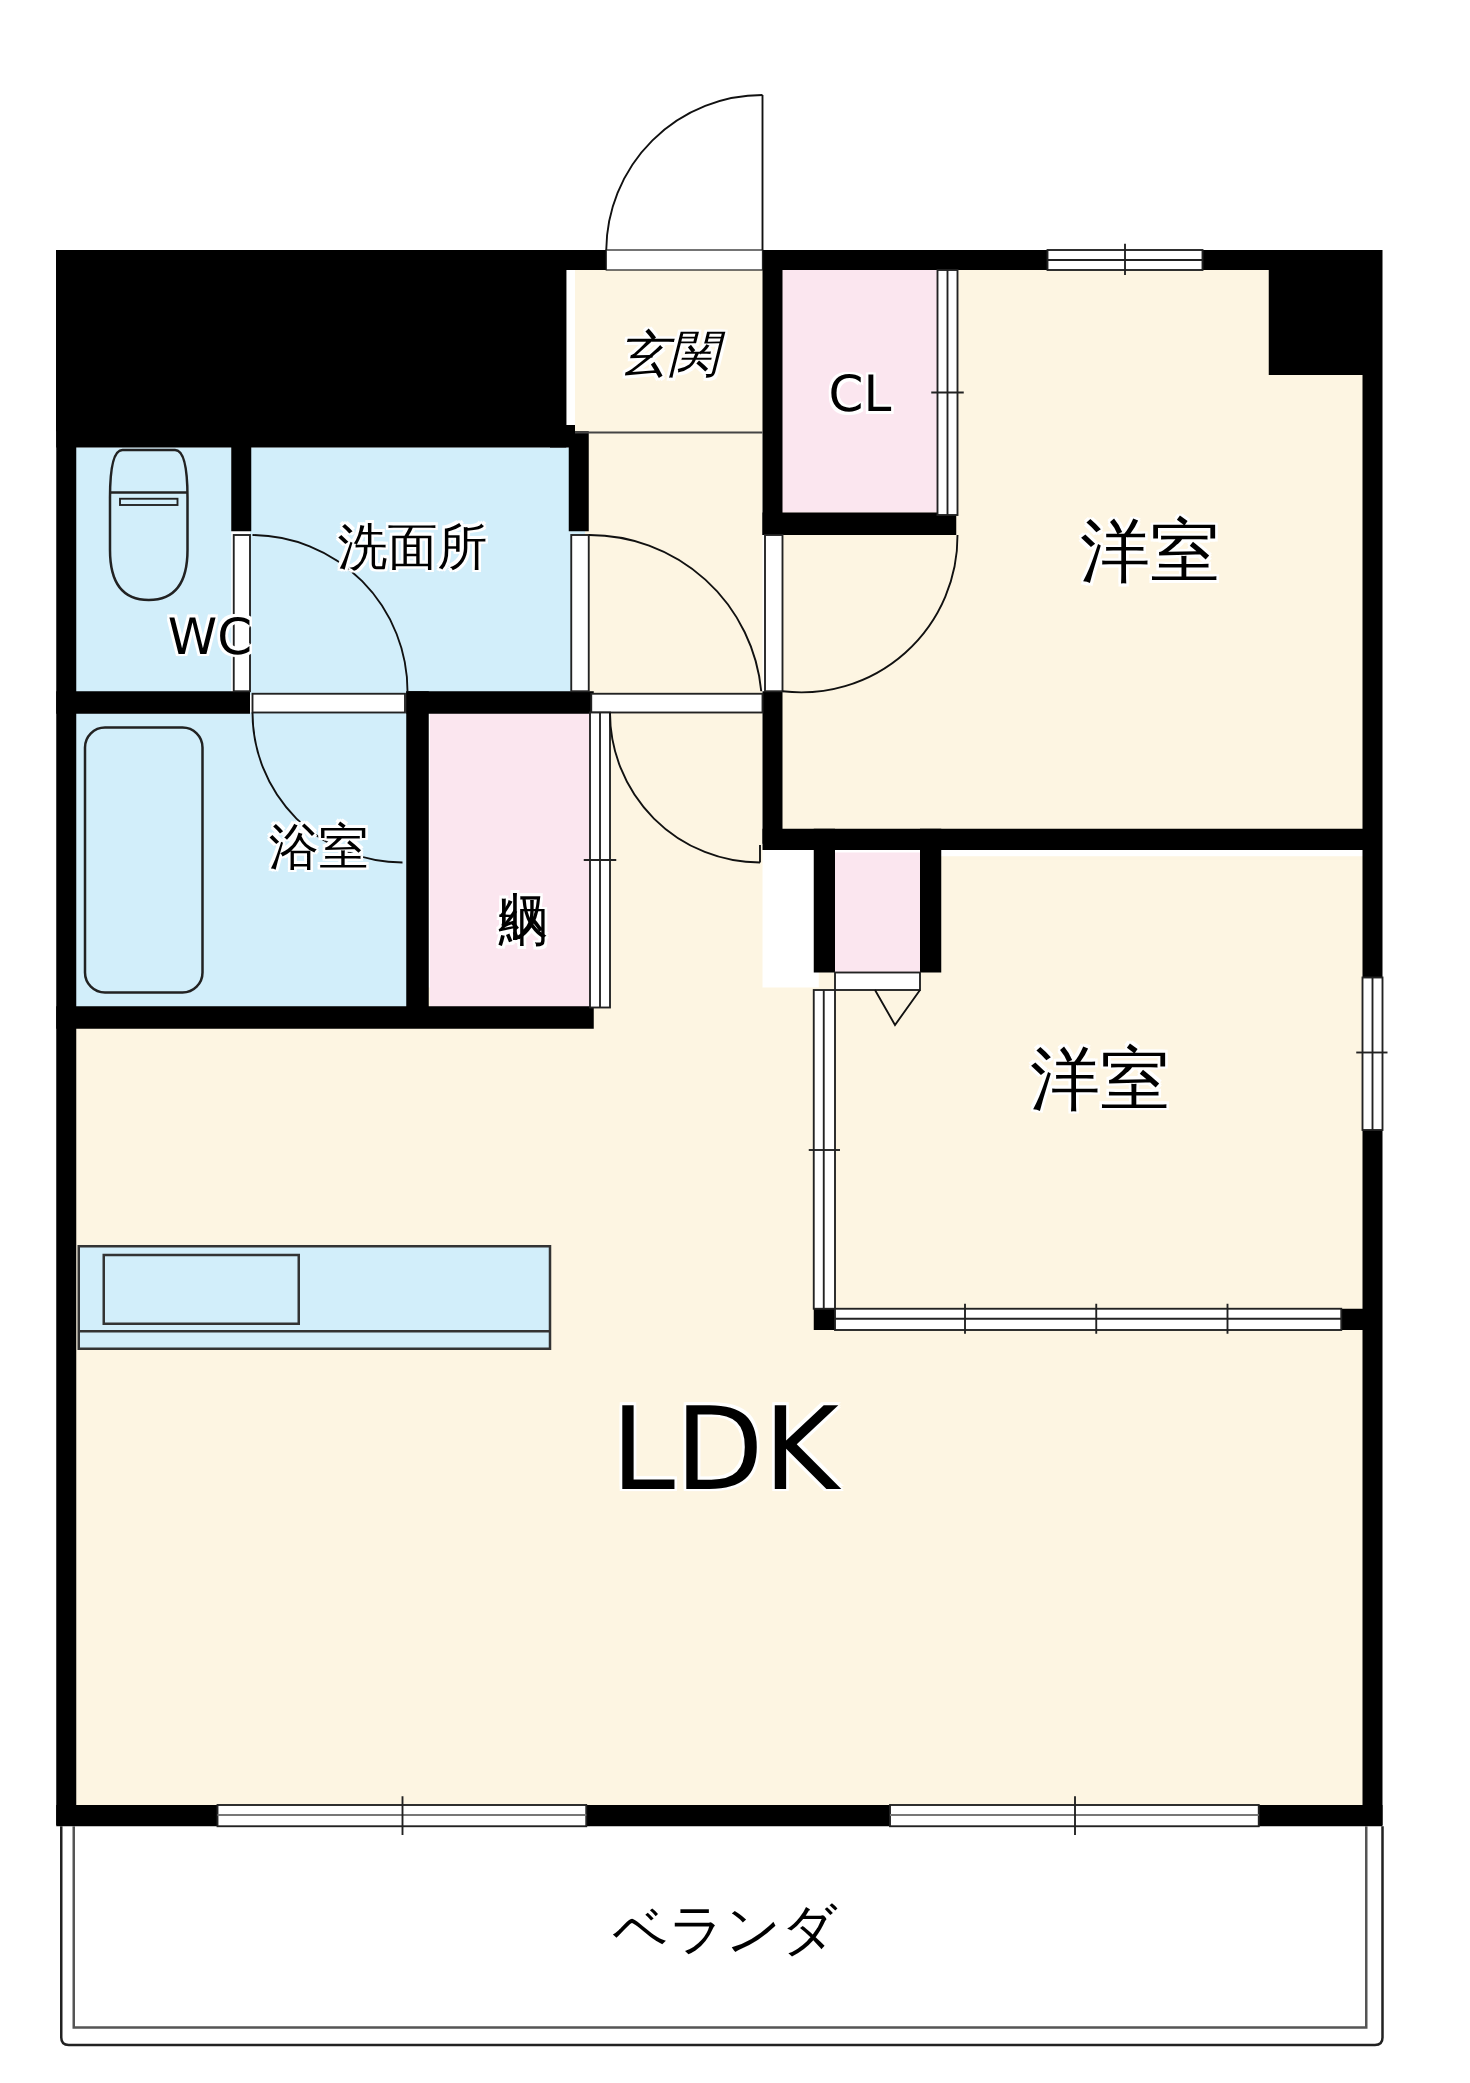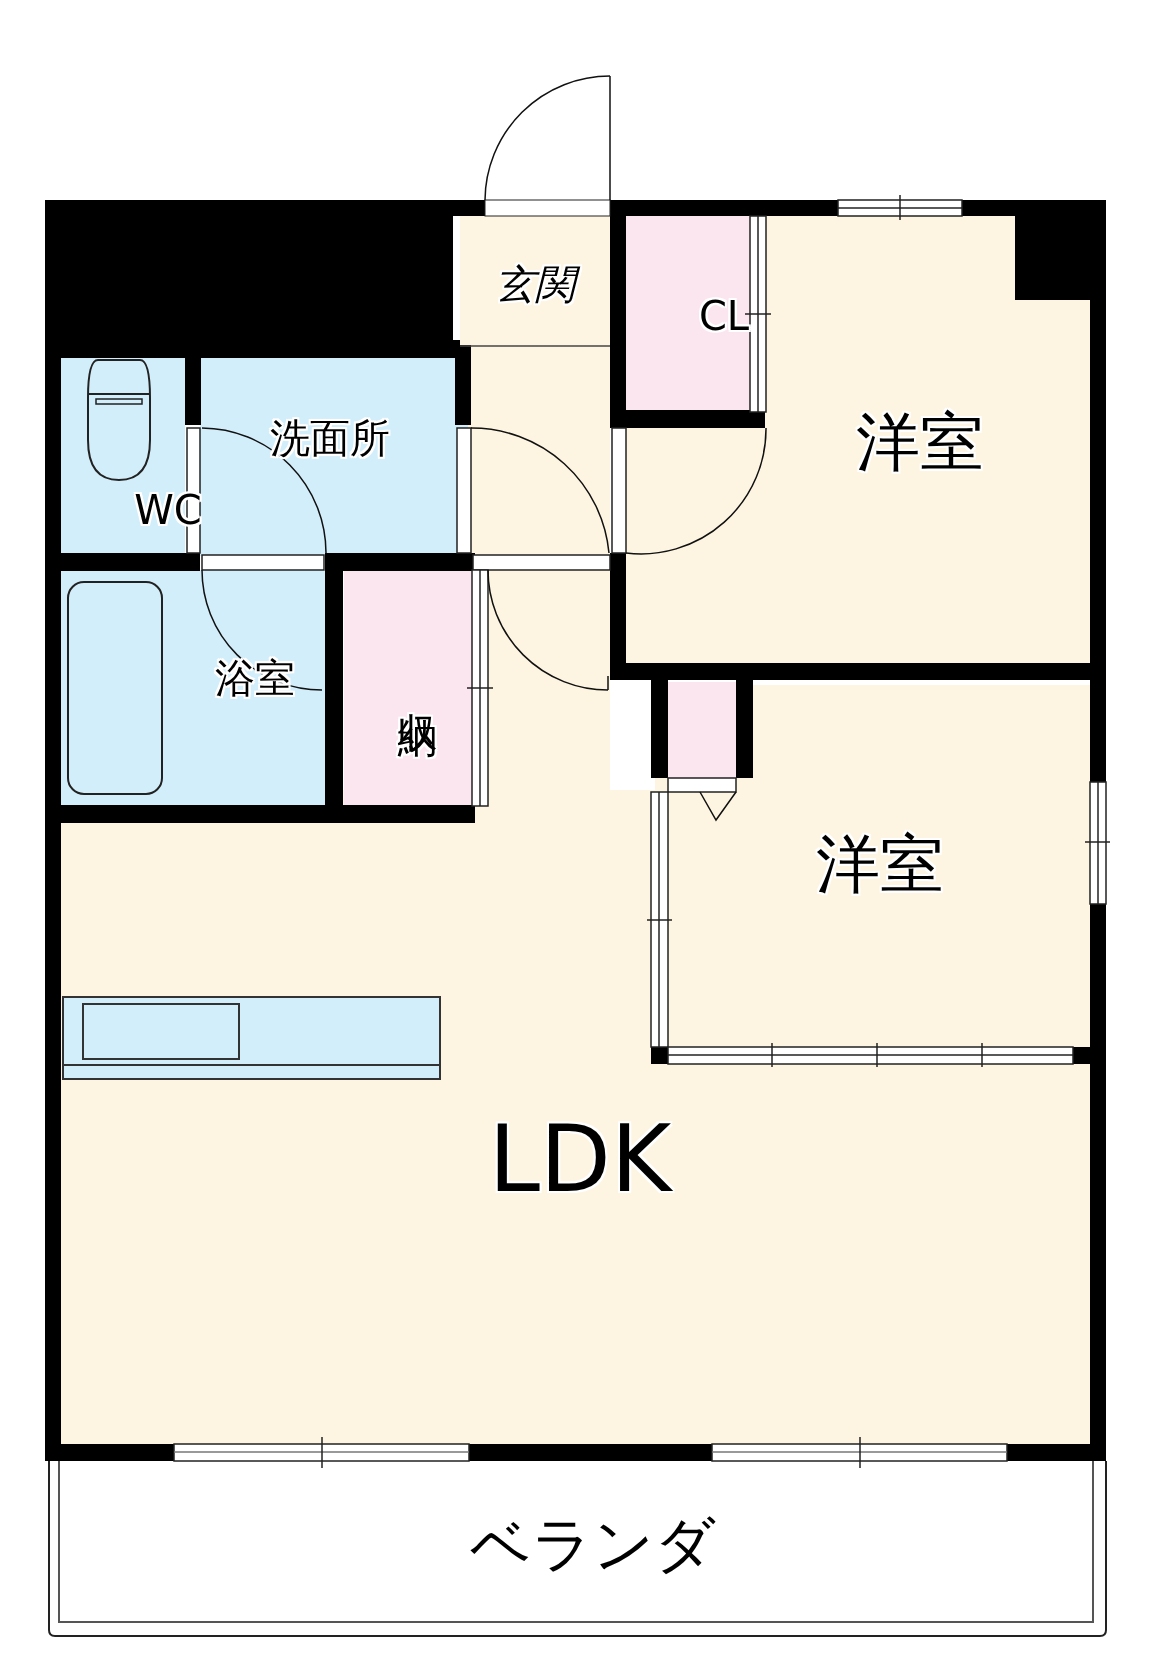--- a/index.html
+++ b/index.html
@@ -1,22 +1,22 @@
 <!DOCTYPE html>
 <html><head>
 <meta charset="utf-8">
 <style>
   html, body { margin:0; padding:0; background:#ffffff; }
   body { width:1176px; height:1666px; position:relative; overflow:hidden; font-family:"DejaVu Sans","Liberation Sans",sans-serif; }
   #plan { position:absolute; left:0; top:0; width:1176px; height:1666px; }
   .lbl { position:absolute; color:#000; font-family:"DejaVu Sans","Liberation Sans",sans-serif; text-align:center; white-space:nowrap;
          text-shadow: 0 0 3px #fff, 0 0 3px #fff, 2px 0 0 #fff, -2px 0 0 #fff, 0 2px 0 #fff, 0 -2px 0 #fff, 2px 2px 0 #fff, -2px -2px 0 #fff, 2px -2px 0 #fff, -2px 2px 0 #fff; }
   .lbl-sm { font-size:40px; line-height:44px; }
-  .lbl-md { font-size:60px; line-height:48px; }
-  .lbl-lg { font-size:64px; line-height:88px; }
+  .lbl-md { font-size:44px; line-height:48px; }
+  .lbl-lg { font-size:56px; line-height:88px; }
   .lbl-xl { font-size:92px; line-height:100px; }
   .vert { writing-mode:vertical-rl; text-orientation:upright; letter-spacing:6px; }
 </style>
 </head>
 <body>
 
 <svg id="plan" viewBox="0 0 1176 1666" xmlns="http://www.w3.org/2000/svg">
 
   <g>
 
@@ -158,21 +158,21 @@
     <line x1="460" y1="346" x2="610" y2="346" stroke="#444"></line>
   </g>
 
   <g fill="none" stroke="#222" stroke-width="2">
     <path d="M49 1461 L49 1630 Q49 1636 55 1636 L1100 1636 Q1106 1636 1106 1630 L1106 1461"></path>
     <path d="M59 1461 L59 1622 L1093 1622 L1093 1461" stroke="#555"></path>
   </g>
 </svg>
 
 <div class="lbl lbl-sm" style="left:470px; top:262px; width:130px;font-style:italic;">玄関</div>
-<div class="lbl lbl-sm" style="left:626px; top:294px; width:124px;margin-left:36px;">CL</div>
+<div class="lbl lbl-sm" style="left:626px; top:294px; width:124px;">CL</div>
 <div class="lbl lbl-lg" style="left:820px; top:398px; width:200px;">洋室</div>
 <div class="lbl lbl-sm" style="left:62px; top:488px; width:122px;margin-left:45px;">WC</div>
 <div class="lbl lbl-sm" style="left:230px; top:416px; width:200px;">洗面所</div>
 <div class="lbl lbl-sm" style="left:190px; top:656px; width:130px;">浴室</div>
 <div class="lbl lbl-sm vert" style="left:380px; top:632px; width:60px; height:110px;">収納</div>
 <div class="lbl lbl-lg" style="left:780px; top:820px; width:200px;">洋室</div>
 <div class="lbl lbl-xl" style="left:450px; top:1110px; width:260px;">LDK</div>
 <div class="lbl lbl-md" style="left:470px; top:1520px; width:220px;">ベランダ</div>
 
 </body></html>

